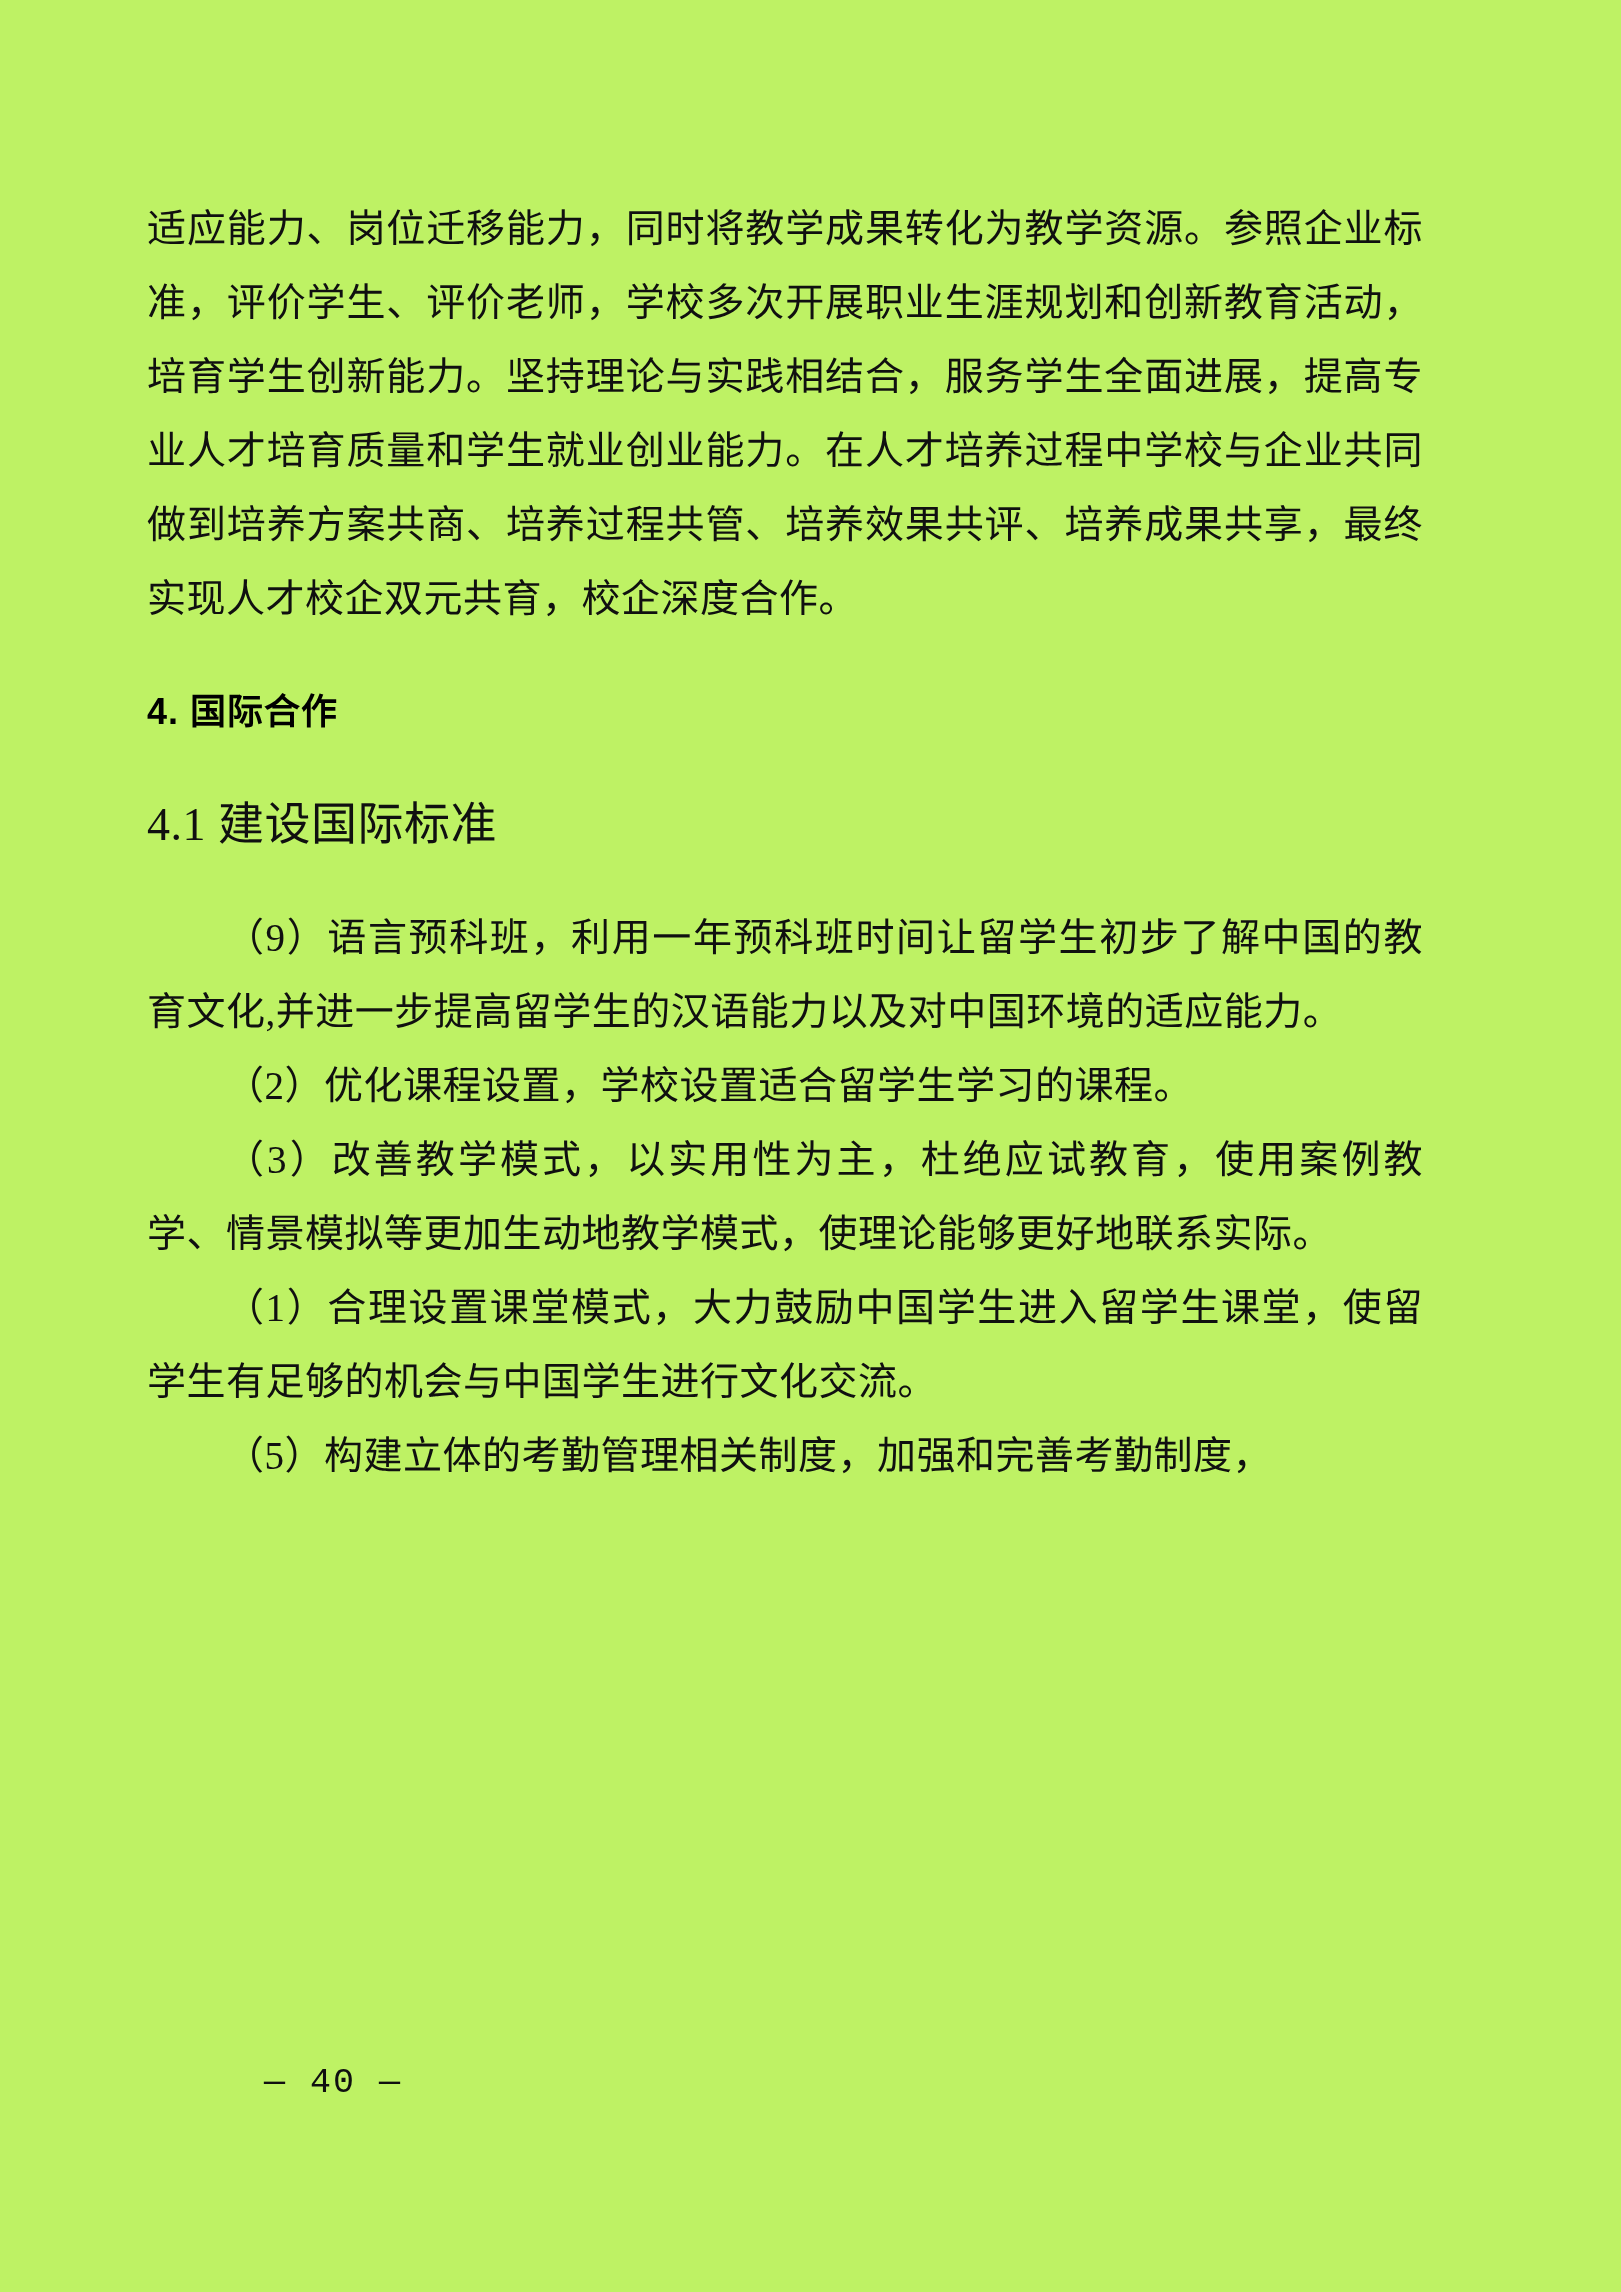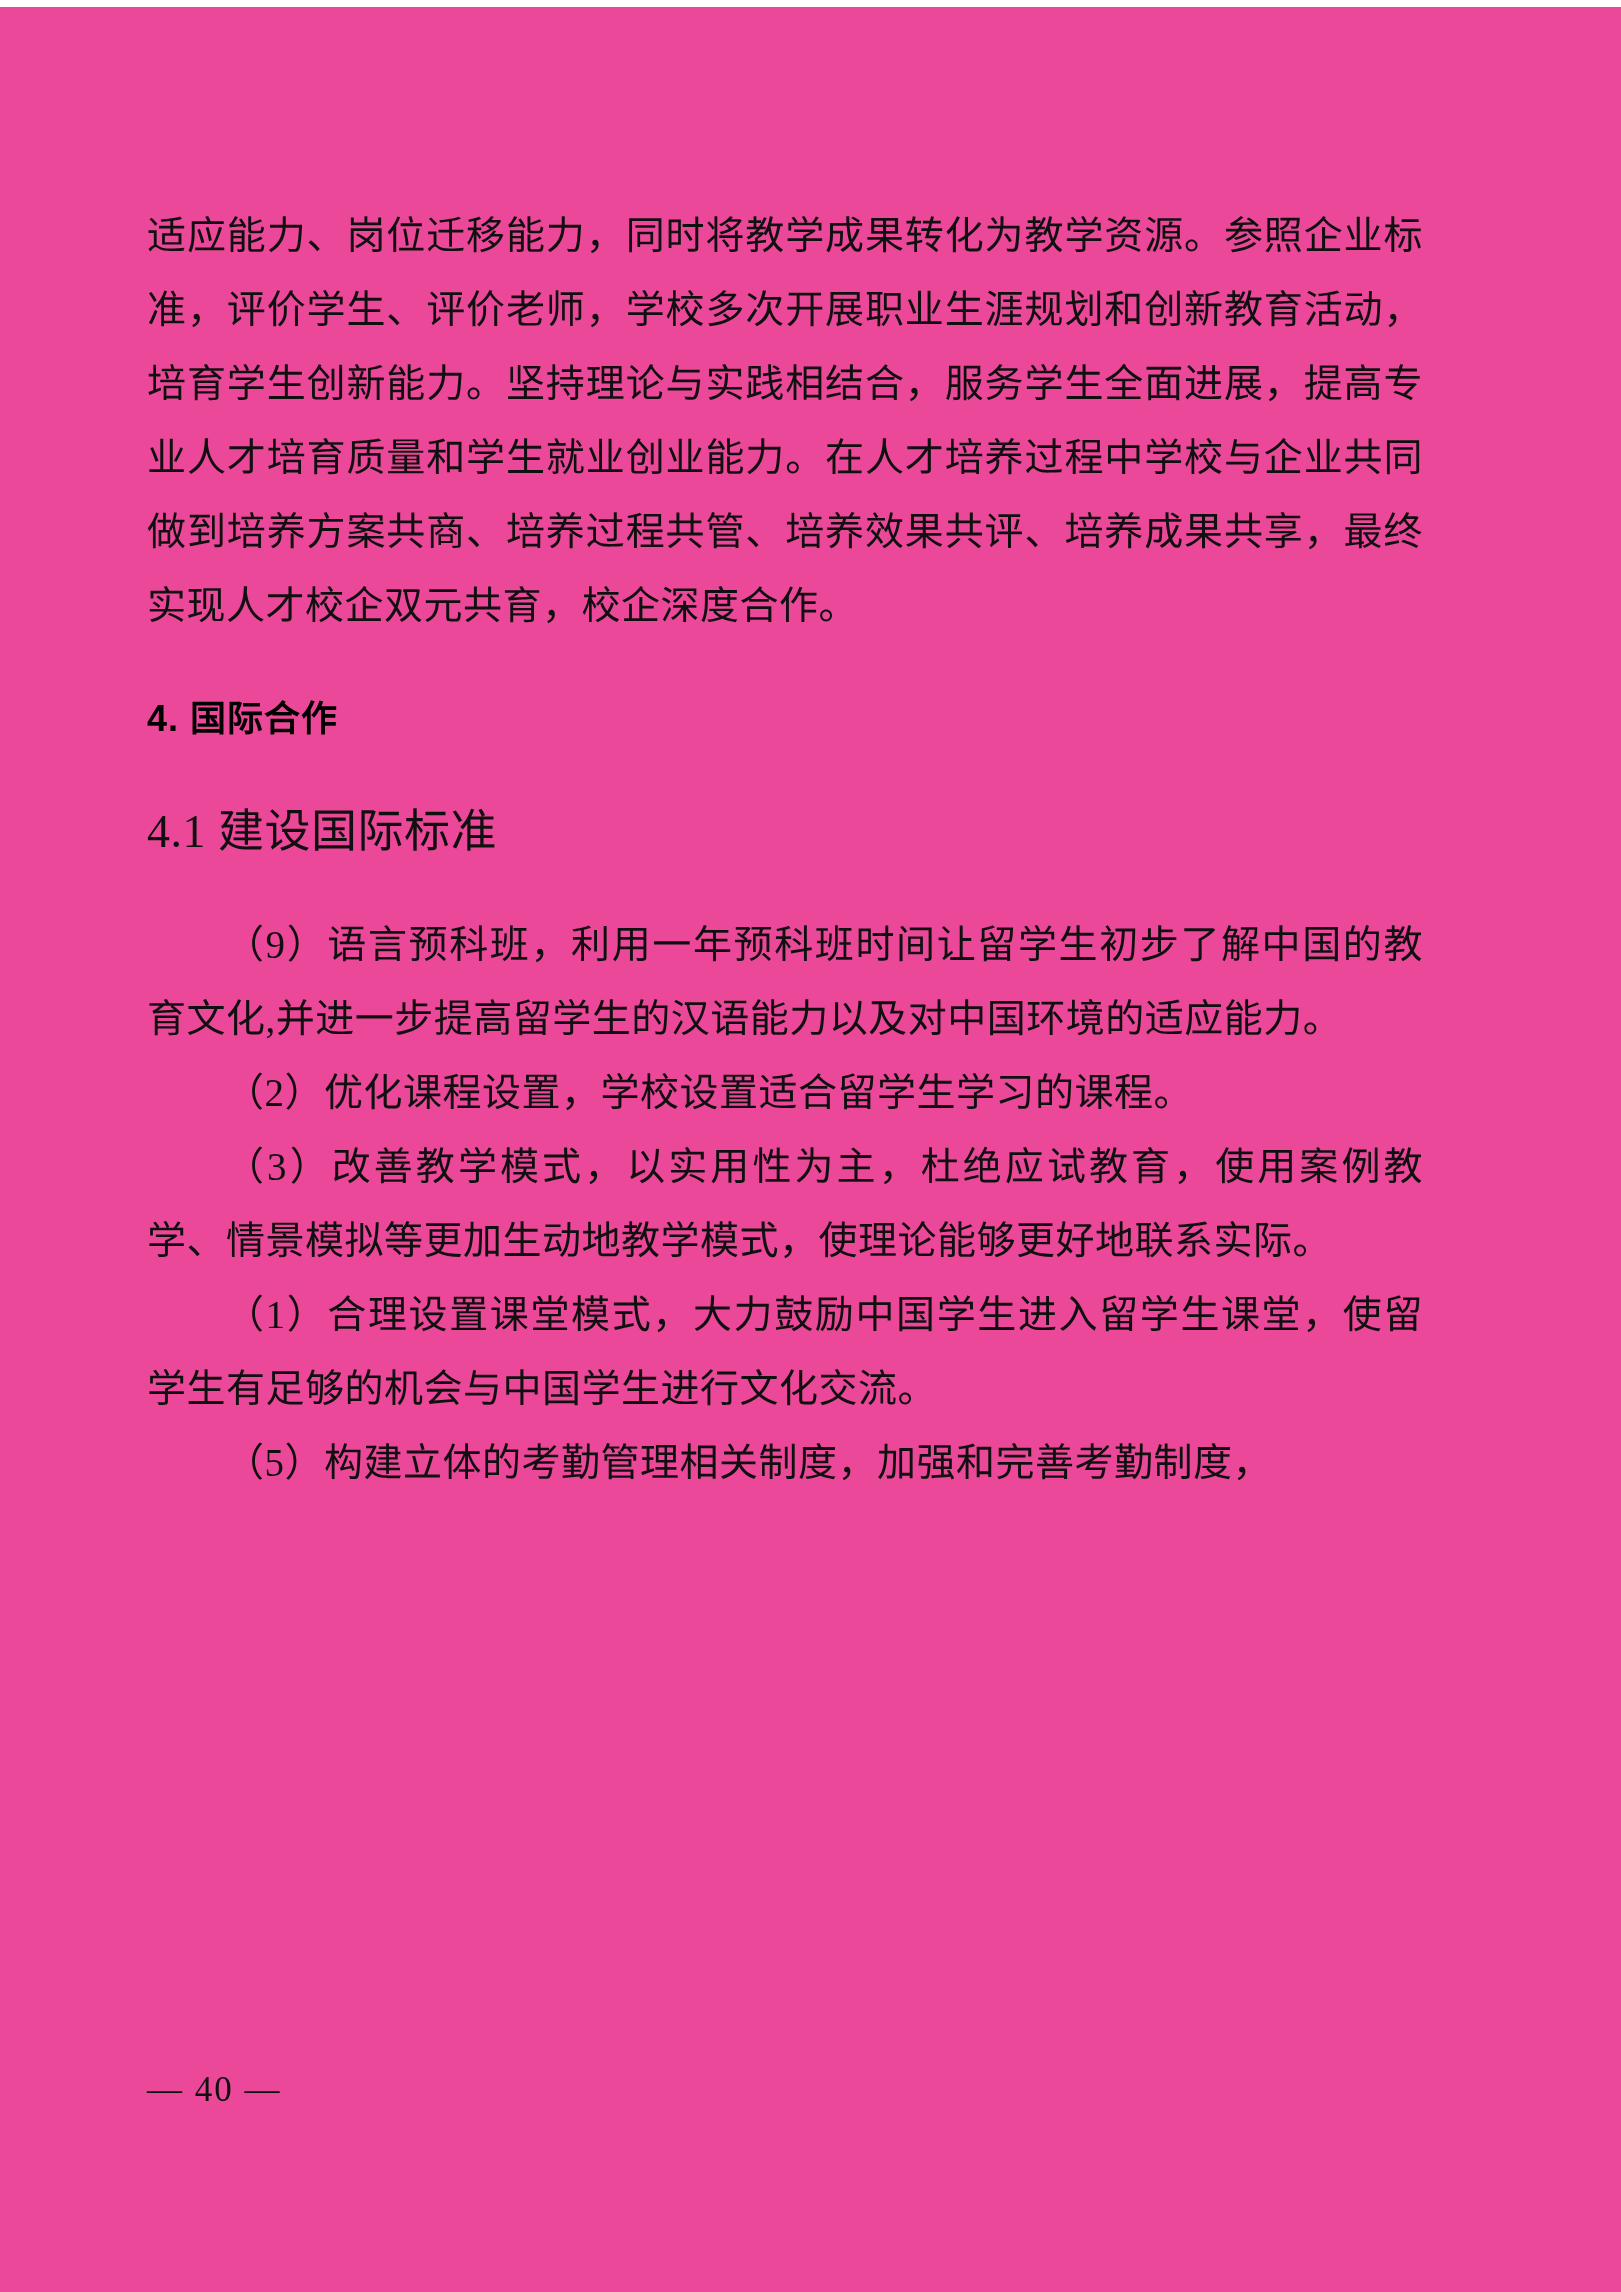--- a/index.html
+++ b/index.html
@@ -13,22 +13,21 @@
     height: 2293px;
     position: relative;
     overflow: hidden;
     font-family: "Liberation Serif", "DejaVu Serif", serif;
     color: #1a1a1a;
   }
 
   .page {
     position: absolute;
     inset: 0;
-    background: #ec4899;
-    margin-top: 7px;
+    background: #bef264;
   }
 
   
   .content {
     position: absolute;
     left: 147px;
     top: 192px;
     width: 1276px;
   }
 
@@ -82,22 +81,22 @@
     letter-spacing: 0.5px;
   }
   .gap-md { height: 39px; }
 
   
   .footer {
     position: absolute;
     left: 147px;
     top: 2063px;
     width: 255px;
-    text-align: left;
-    font-family: Liberation Serif, serif;
+    text-align: right;
+    font-family: Liberation Mono, monospace;
     font-size: 35px;
     color: #101010;
     letter-spacing: 2px;
     white-space: nowrap;
   }
 </style>
 </head>
 <body>
 
 <div class="page">

